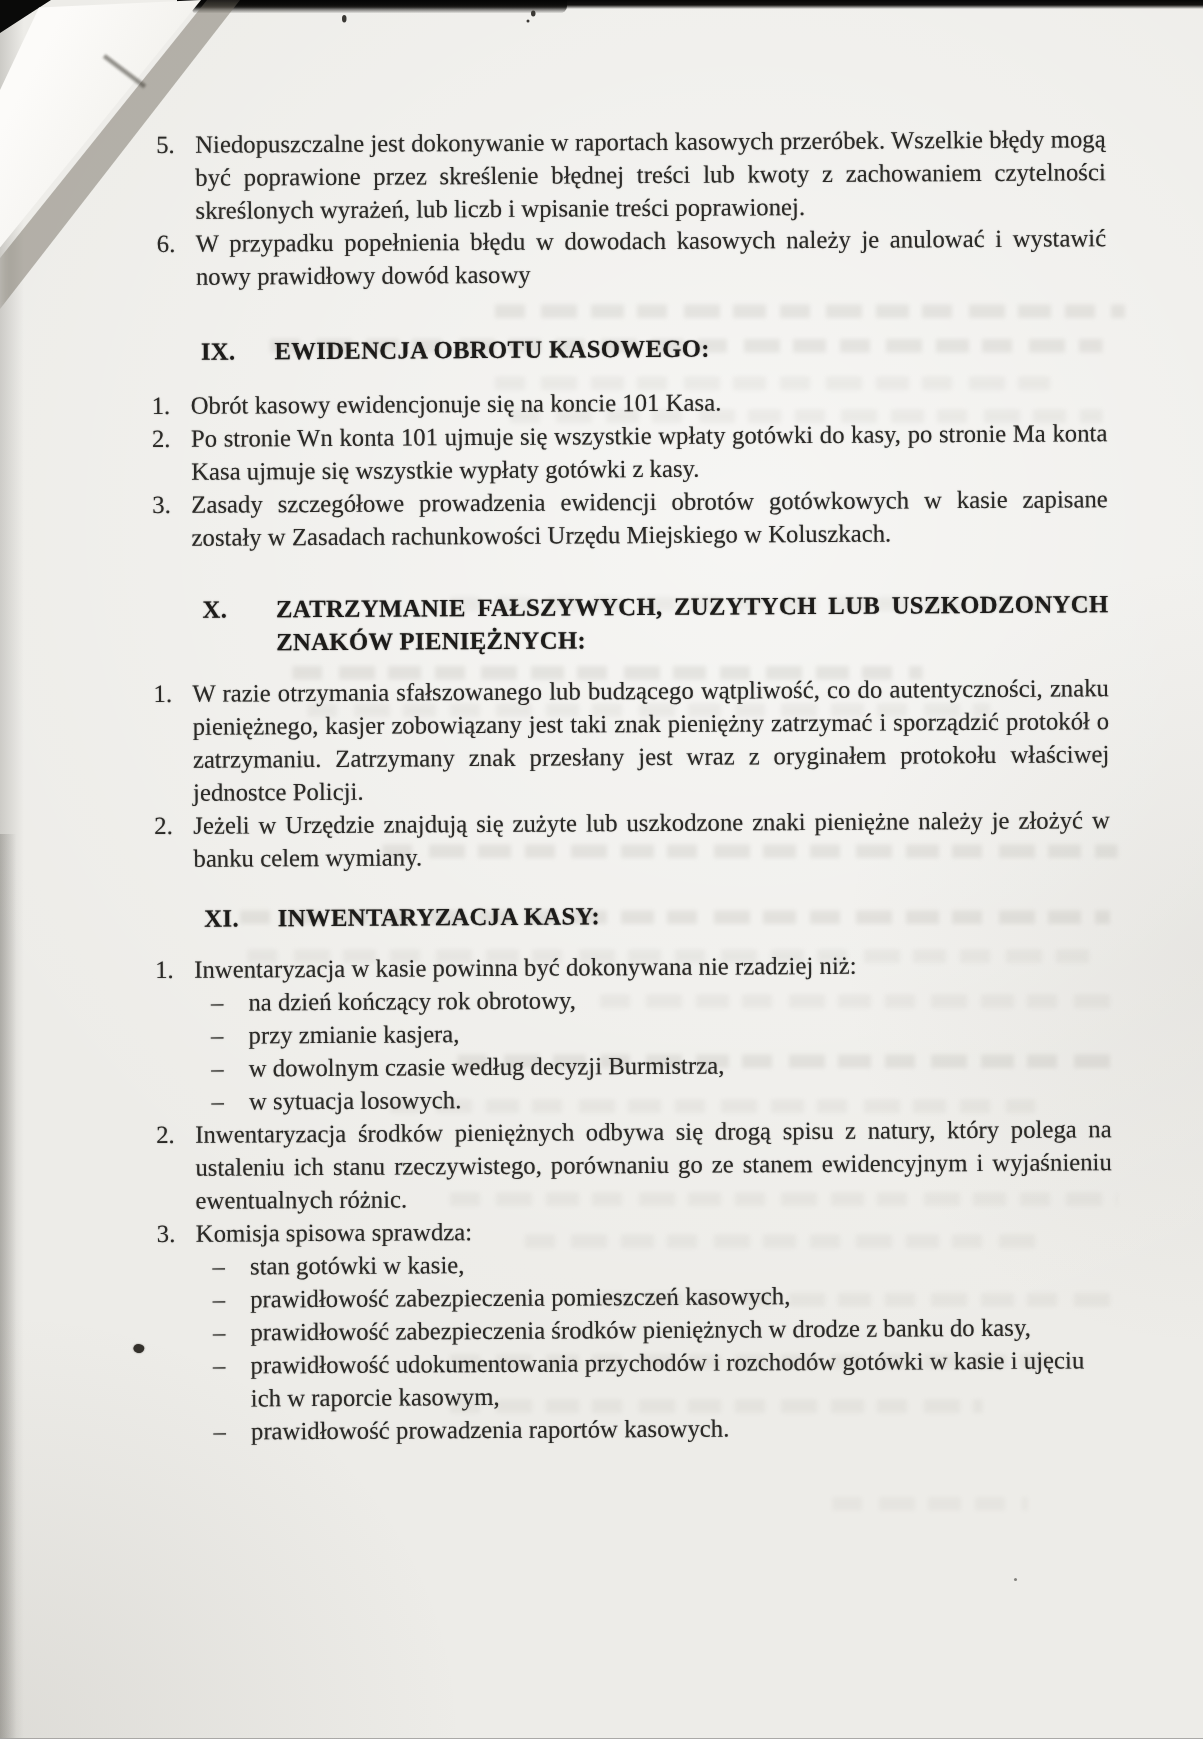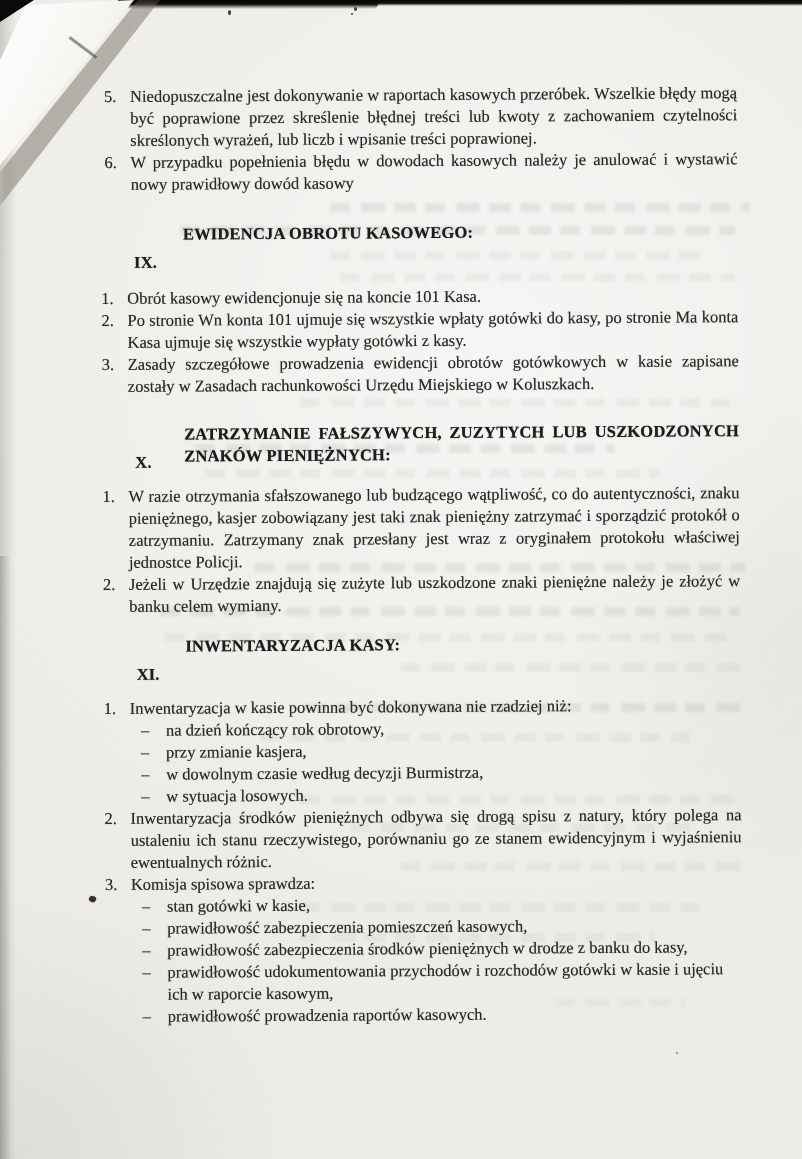--- a/index.html
+++ b/index.html
@@ -45,21 +45,21 @@
   
   .content{position:absolute;top:86px;left:104px;width:633px;
     transform:rotate(-.35deg);transform-origin:0 0;
     font-size:16.5px;line-height:22px;color:#2b2a27;
     text-shadow:0 0 .8px rgba(58,56,52,.6);}
   .item{display:flex;}
   .item .n{flex:0 0 26px;}
   .item .t{flex:1;text-align:justify;}
   .sec{display:flex;margin-left:29px;font-weight:bold;color:#1d1c1a;
     text-shadow:0 0 .9px rgba(35,33,30,.7);letter-spacing:.2px;}
-  .sec .n{flex:0 0 49px;margin-top:28px;}
+  .sec .n{flex:0 0 49px;}
   .sec .t{flex:1;text-align:justify;}
   .slist .item{margin-left:-4px;}
   .b{display:flex;margin-left:33px;}
   .b .d{flex:0 0 25px;}
   .b .t{flex:1;}
   .m-sec-ix{margin-top:28px;}
   .m-list-ix{margin-top:14px;}
   .m-sec-x{margin-top:26px;}
   .m-list-x{margin-top:12px;}
   .m-sec-xi{margin-top:18px;}

